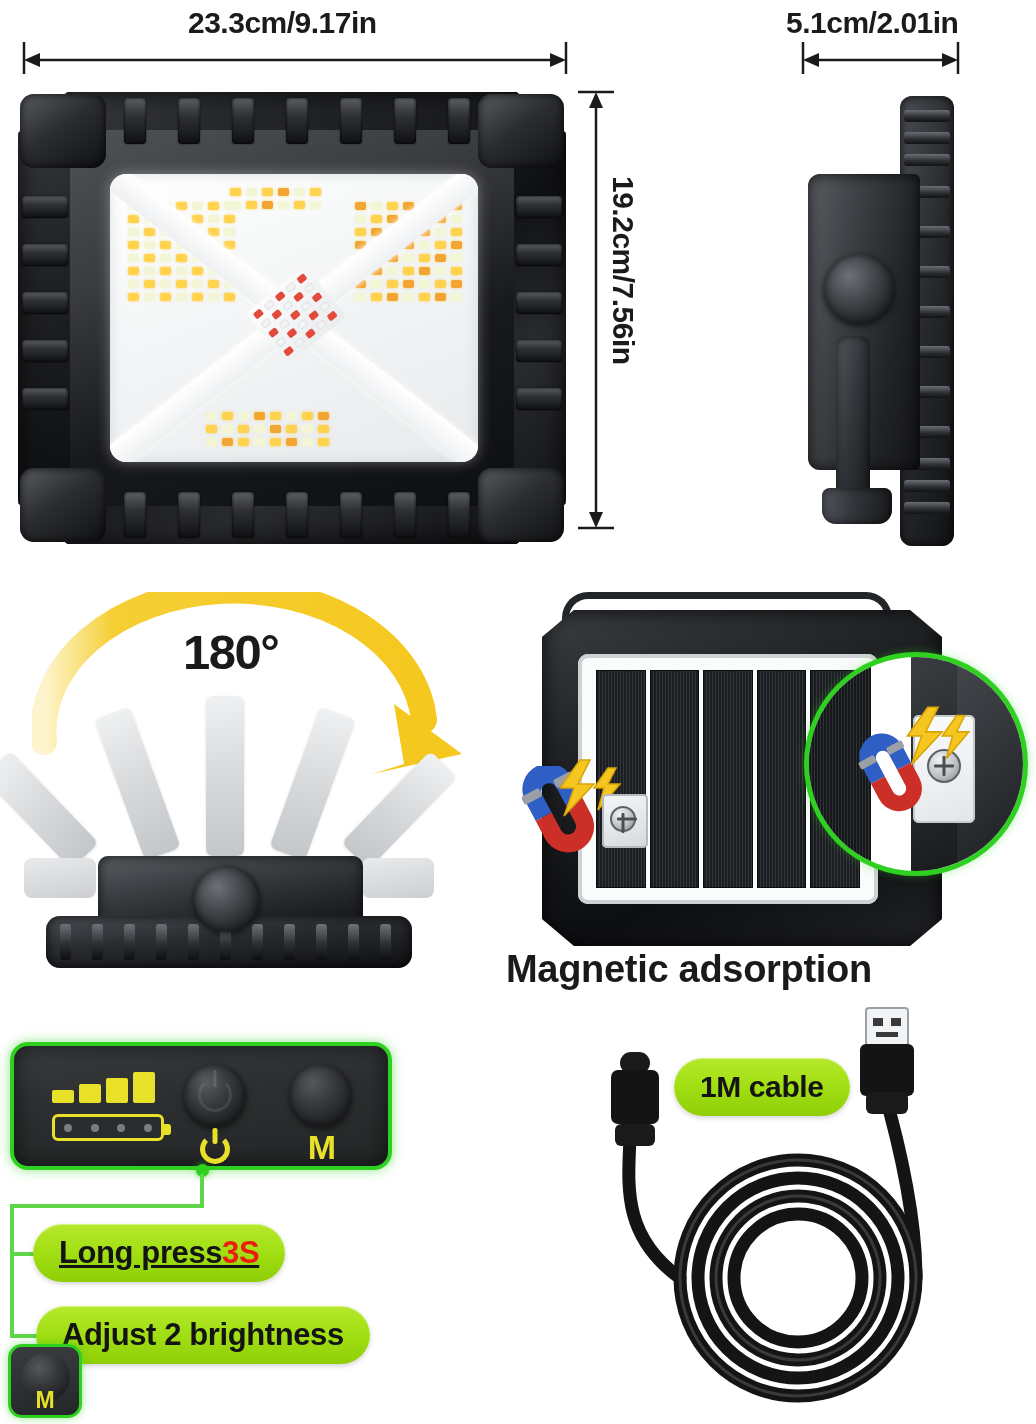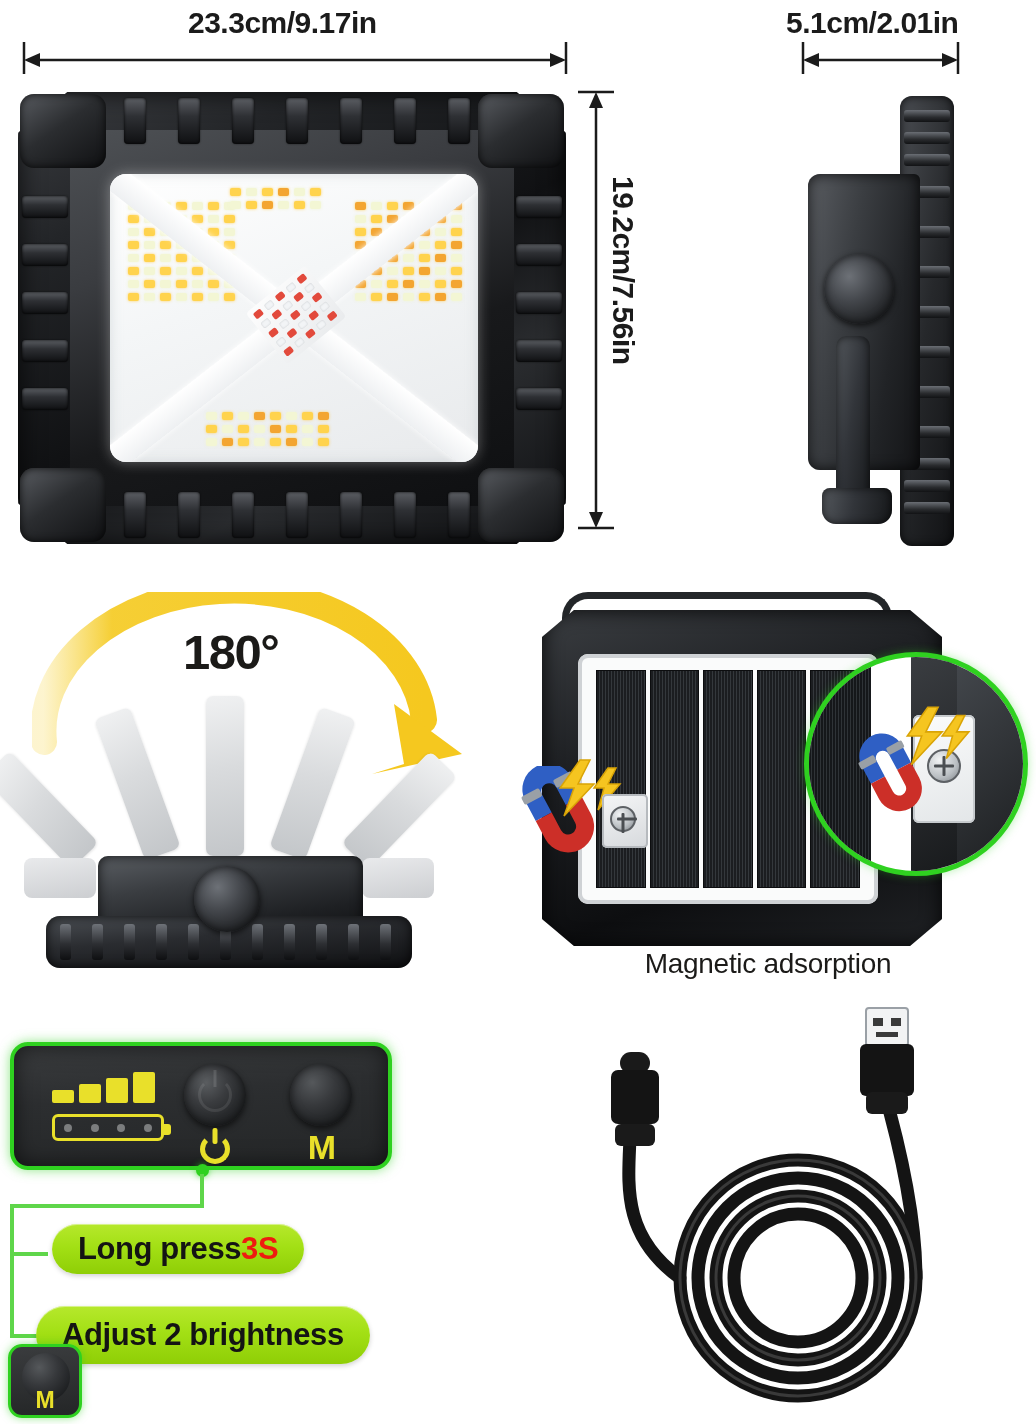--- a/index.html
+++ b/index.html
@@ -199,22 +199,22 @@
     position:absolute; width: 34px; height: 34px; border-radius: 50%;
     background: radial-gradient(circle at 35% 30%, #f2f4f5, #b9bec2 60%, #7d8287 100%);
     border: 2px solid #5d6165;
   }
   .screw::before, .screw::after {
     content:""; position:absolute; background:#4a4e52; border-radius:1px;
   }
   .screw::before { left:50%; top:5px; width:3px; height:20px; transform:translateX(-50%); }
   .screw::after  { top:50%; left:5px; height:3px; width:20px; transform:translateY(-50%); }
   .caption {
-    position:absolute; width: 100%; text-align: center;
-    font-size: 28px; font-weight: 400; color: #1b1a18; letter-spacing: -0.3px;
+    position:absolute; width: 100%; text-align: left;
+    font-size: 38px; font-weight: 700; color: #1b1a18; letter-spacing: -0.3px;
   }
 
   
   #control-panel {
     left: 10px; top: 1042px; width: 382px; height: 128px;
     border-radius: 18px;
     background: linear-gradient(175deg,#3a3c3e 0%,#2c2e30 40%,#242627 100%);
     border: 4px solid #2fd120;
     box-shadow: 0 0 12px rgba(47,209,32,.55), inset 0 0 22px rgba(0,0,0,.6);
   }
@@ -717,21 +717,21 @@
     <div class="m-label">M</div>
   </div>
 
   <div class="dot" style="left:196px; top:1164px;"></div>
   <div class="ln" style="left:200px; top:1174px; width:4px;  height:34px;"></div>
   <div class="ln" style="left:10px;  top:1204px; width:194px;height:4px;"></div>
   <div class="ln" style="left:10px;  top:1204px; width:4px;  height:134px;"></div>
   <div class="ln" style="left:10px;  top:1252px; width:38px; height:4px;"></div>
   <div class="ln" style="left:10px;  top:1334px; width:38px; height:4px;"></div>
 
-  <div class="pill" style="left:52px; top:1224px; height:50px;">
+  <div class="pill" style="left:33px; top:1224px; height:58px;text-decoration:underline;">
     <span>Long press </span>
       <span class="hl">3S</span>
   </div>
 
   <div class="pill" style="left:36px; top:1306px; height:58px;">Adjust 2 brightness</div>
 
   <div class="m-thumb">
     <div class="dome"></div>
     <div class="lb">M</div>
   </div>
@@ -766,15 +766,16 @@
       <svg width="70" height="110" viewBox="0 0 70 110">
         <rect x="14" y="2" width="42" height="38" rx="3" fill="#f2f3f4" stroke="#9aa0a6" stroke-width="2"></rect>
         <rect x="21" y="12" width="10" height="8" fill="#3a3a3a"></rect>
         <rect x="39" y="12" width="10" height="8" fill="#3a3a3a"></rect>
         <rect x="24" y="26" width="22" height="5" fill="#3a3a3a"></rect>
         <rect x="8" y="38" width="54" height="52" rx="6" fill="#141414"></rect>
         <rect x="14" y="86" width="42" height="22" rx="6" fill="#1a1a1a"></rect>
       </svg>
     </div>
 
+    <div class="pill pill-cable">1M cable</div>
   </div>
 
 </div>
 
 </body></html>

